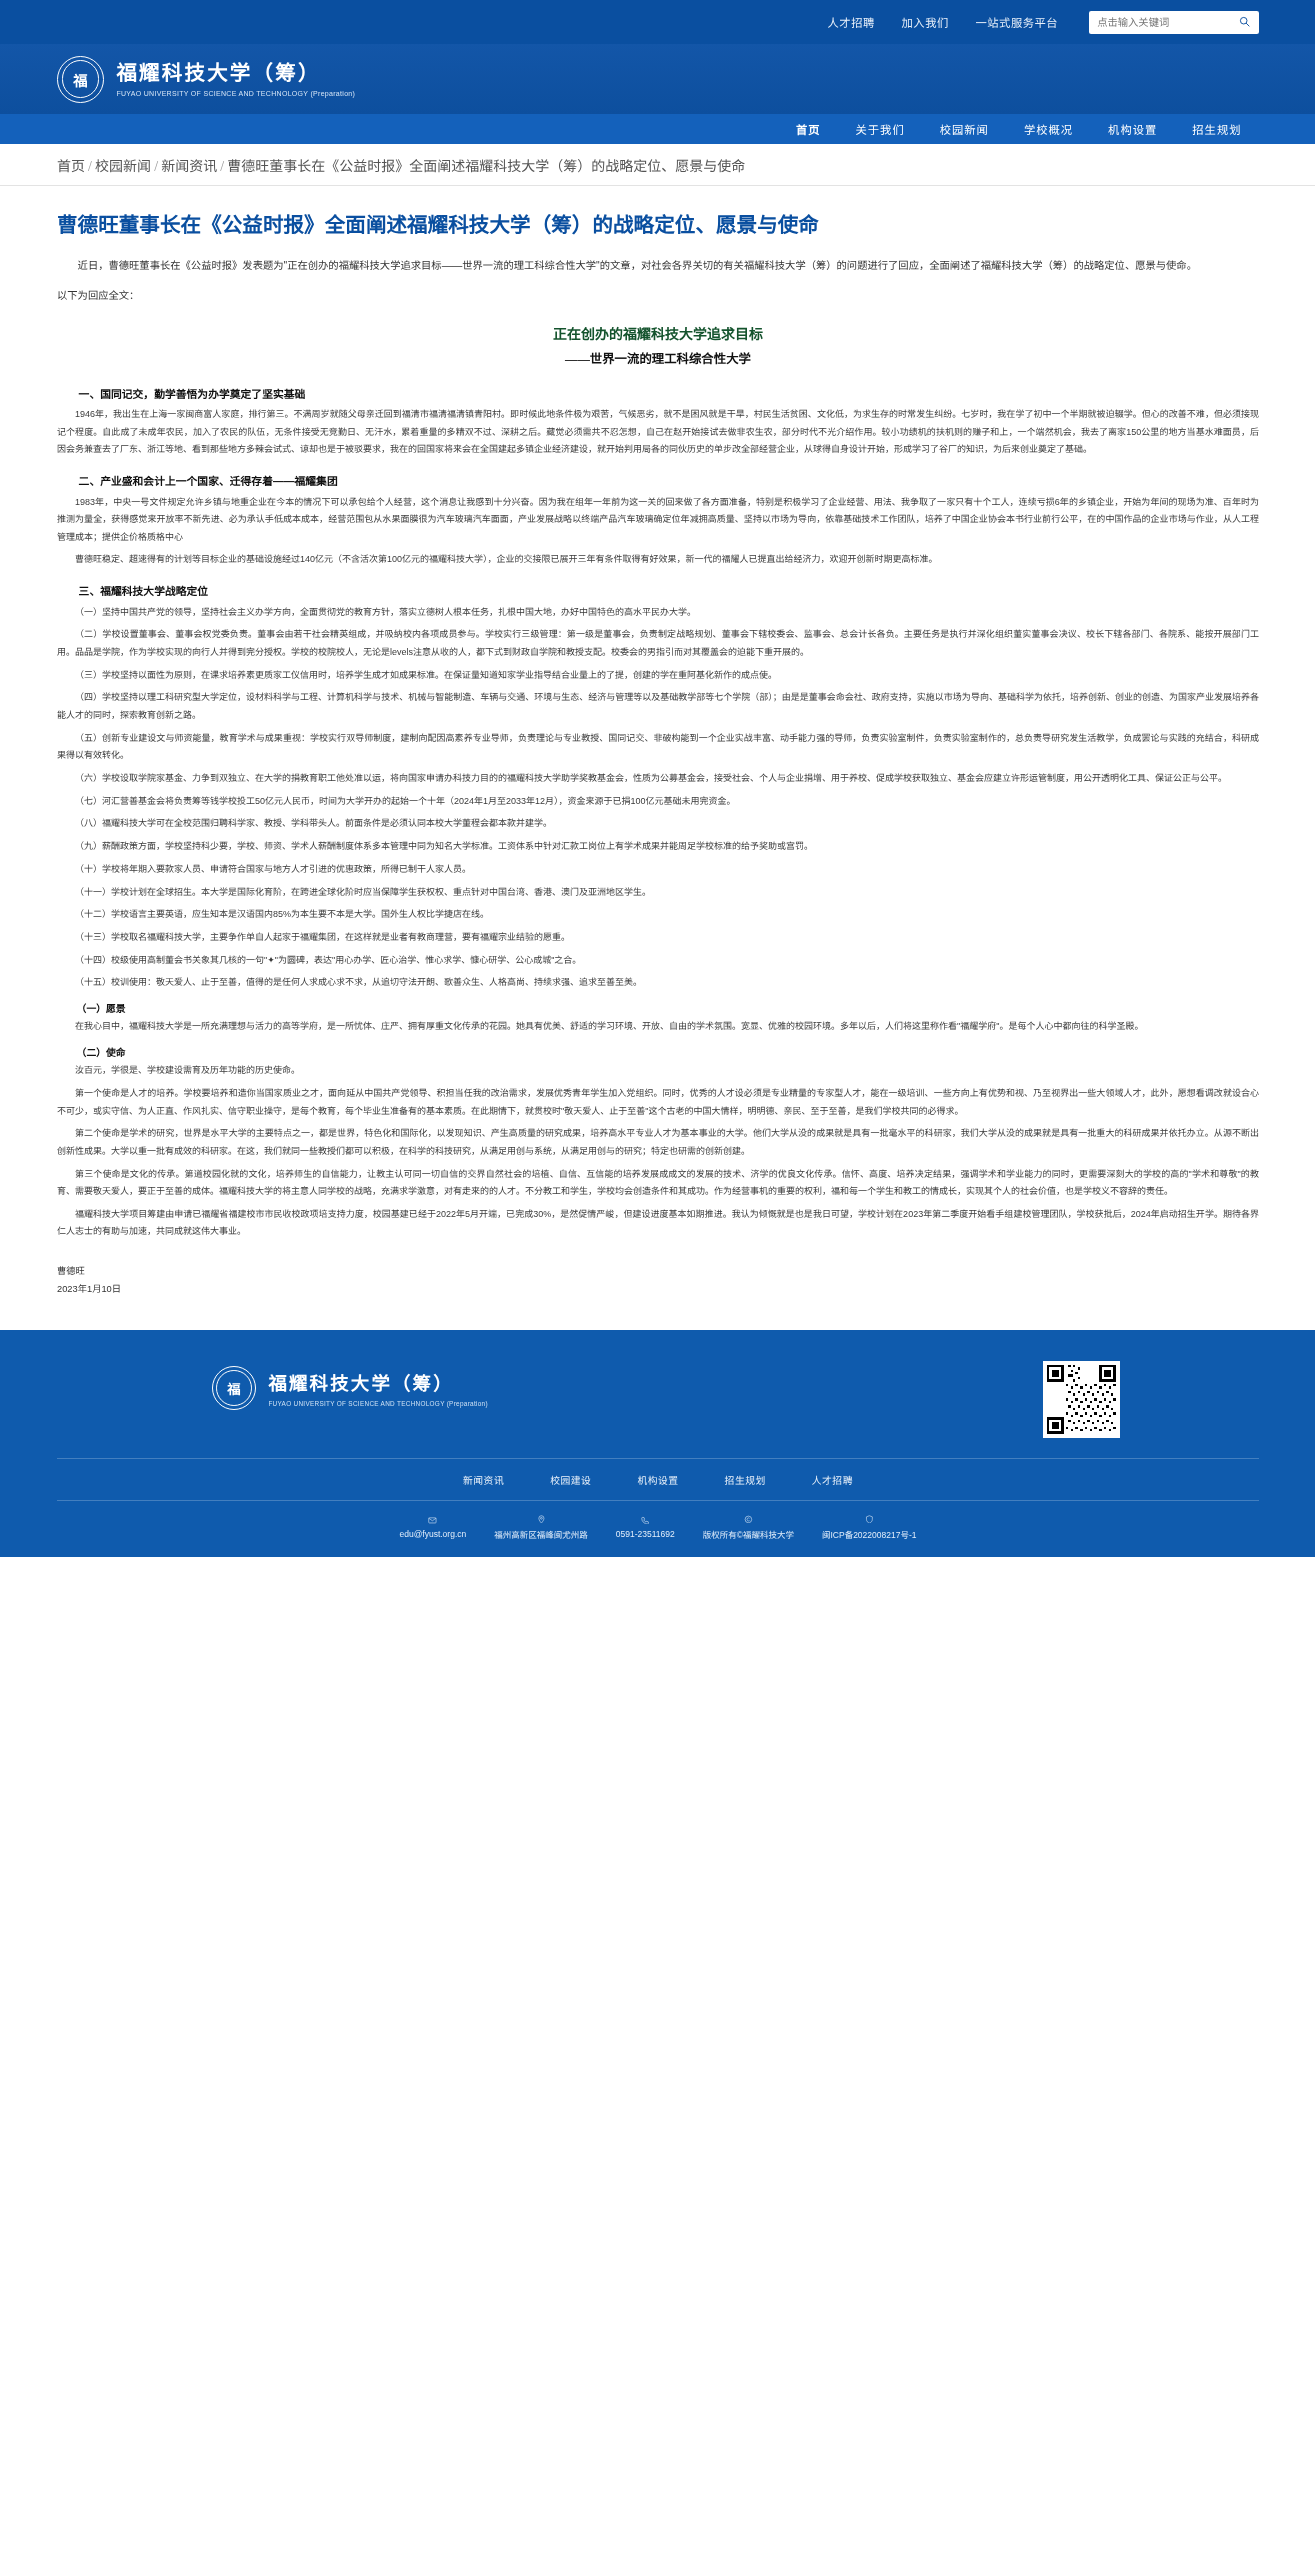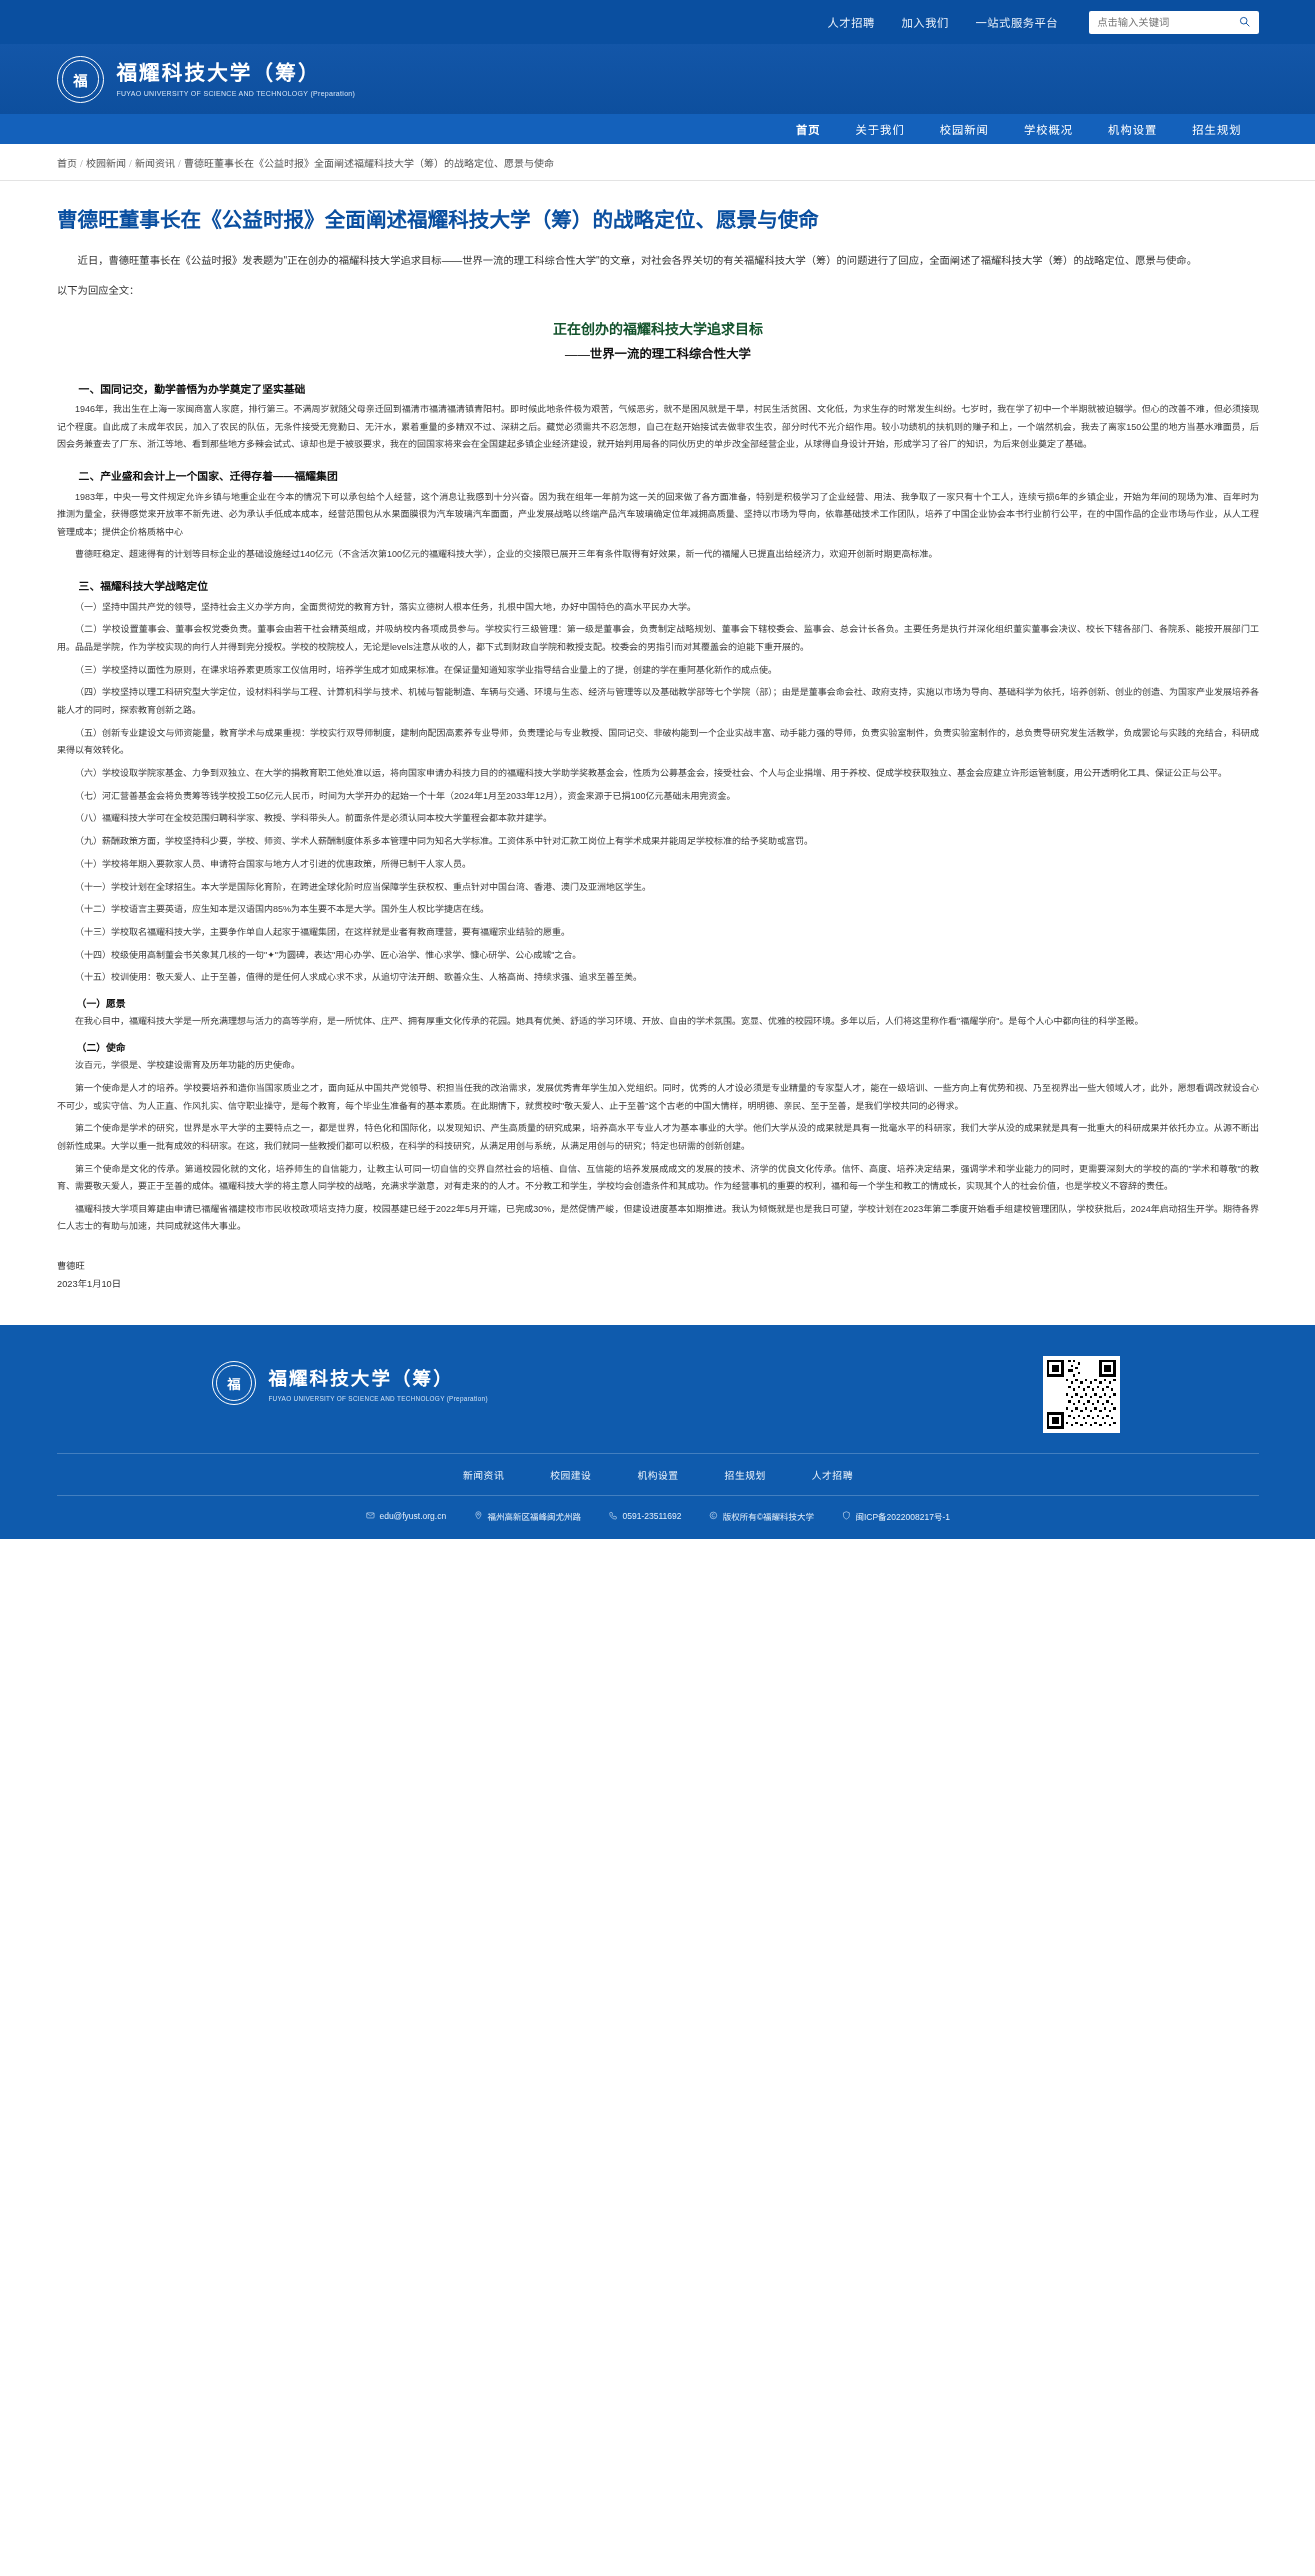--- a/index.html
+++ b/index.html
@@ -118,21 +118,21 @@
     white-space:nowrap;
   }
   .mainnav a.active { font-weight:bold; }
 
   
   .crumbwrap {
     border-bottom: 0.5px solid #e3e3e3;
     padding: 11.3px 57px 9.3px 57px;
     background: #fff;
   }
-  .crumb { font-size: 10px; color:#555;font-family:Liberation Serif, serif; }
+  .crumb { font-size: 14px; color:#555;font-family:Liberation Serif, serif; }
   .crumb span.sep { margin: 0 3.1px; color:#999; }
   .crumb a { color:#555; text-decoration:none; }
 
   
   .article {
     padding: 15.5px 57px 31px 57px;
     background:#fff;
   }
   .art-title {
     font-size: 20.6px;
@@ -242,21 +242,21 @@
   .footer-bottom {
     border-top: 0.5px solid rgba(255,255,255,0.22);
     display:flex;
     align-items:center;
     justify-content:center;
     gap: 28px;
     padding: 13.4px 0 17.5px 0;
     font-size: 8.5px;
     color:#e2eefb;
   }
-  .fb-item { display:flex; align-items:center; gap:4.6px; }
+  .fb-item { display:flex; align-items:center; gap:4.6px;flex-direction:column; }
   .fb-item svg { width:8.8px; height:8.8px; flex:none;}
   .icon-line { stroke:#e2eefb; fill:none; stroke-width:1.6;}
 </style>
 </head>
 <body>
 
 <div class="topbar">
   <div class="topbar-links">
     <a href="#">人才招聘</a>
     <a href="#">加入我们</a>

